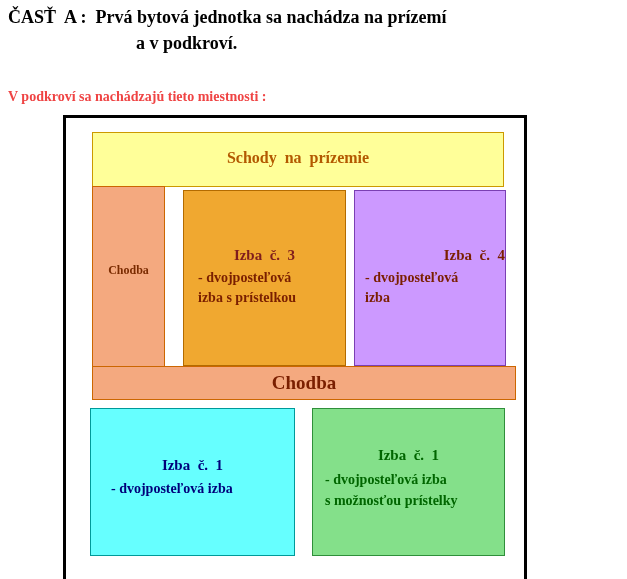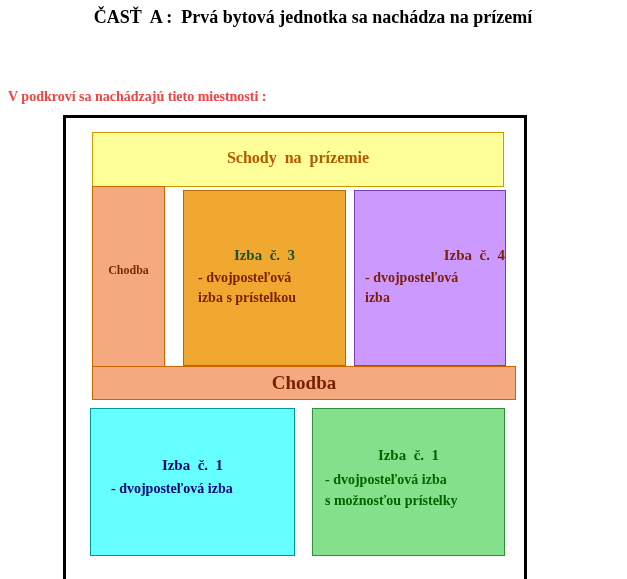--- a/index.html
+++ b/index.html
@@ -19,21 +19,20 @@
   .heading {
     position: absolute;
     left: 8px;
     top: 4px;
     width: 610px;
     font-family: "Liberation Serif", serif;
     font-weight: bold;
     font-size: 18px;
     color: #000000;
     line-height: 26px;
-    text-align: center;
   }
   .heading .line1 { display: block; white-space: pre; }
   .heading .line2 { display: block; white-space: pre; padding-left: 128px; }
 
   .subheading {
     position: absolute;
     left: 8px;
     top: 89px;
     font-family: "Liberation Serif", serif;
     font-weight: bold;
@@ -105,21 +104,21 @@
     height: 176px;
     background: #f0a830;
     border-color: #b36b00;
   }
   .izba3 .title {
     display: block;
     margin-top: 56px;
     font-family: "Liberation Serif", serif;
     font-weight: bold;
     font-size: 15px;
-    color: #14532d;
+    color: #7f1d1d;
     white-space: pre;
   }
   .izba3 .desc {
     display: block;
     margin-top: 4px;
     padding-left: 14px;
     text-align: left;
     font-family: "Liberation Serif", serif;
     font-weight: bold;
     font-size: 14px;
@@ -238,20 +237,21 @@
     color: #006600;
     line-height: 21px;
     white-space: pre-line;
   }
 </style>
 </head>
 <body>
 
 <div class="heading">
   <span class="line1">ČASŤ  A :  Prvá bytová jednotka sa nachádza na prízemí</span>
+  <span class="line2">a v podkroví.</span>
 </div>
 
 <div class="subheading">V podkroví sa nachádzajú tieto miestnosti :</div>
 
 <div class="plan">
 
   <div class="room stairs">
     <span class="label">Schody  na  prízemie</span>
   </div>
 

